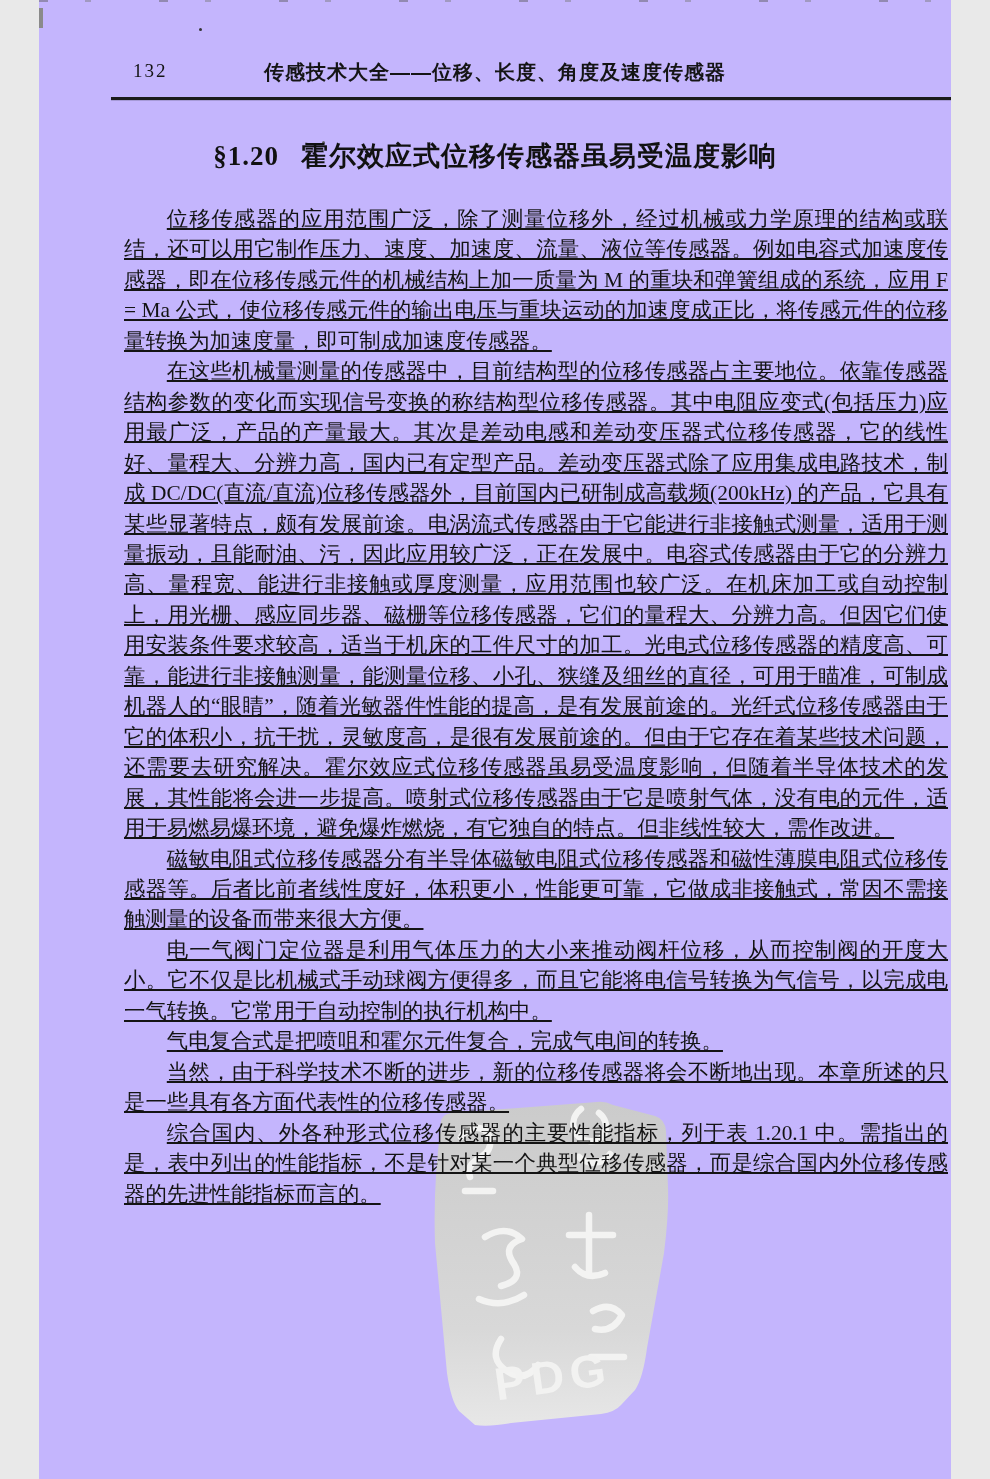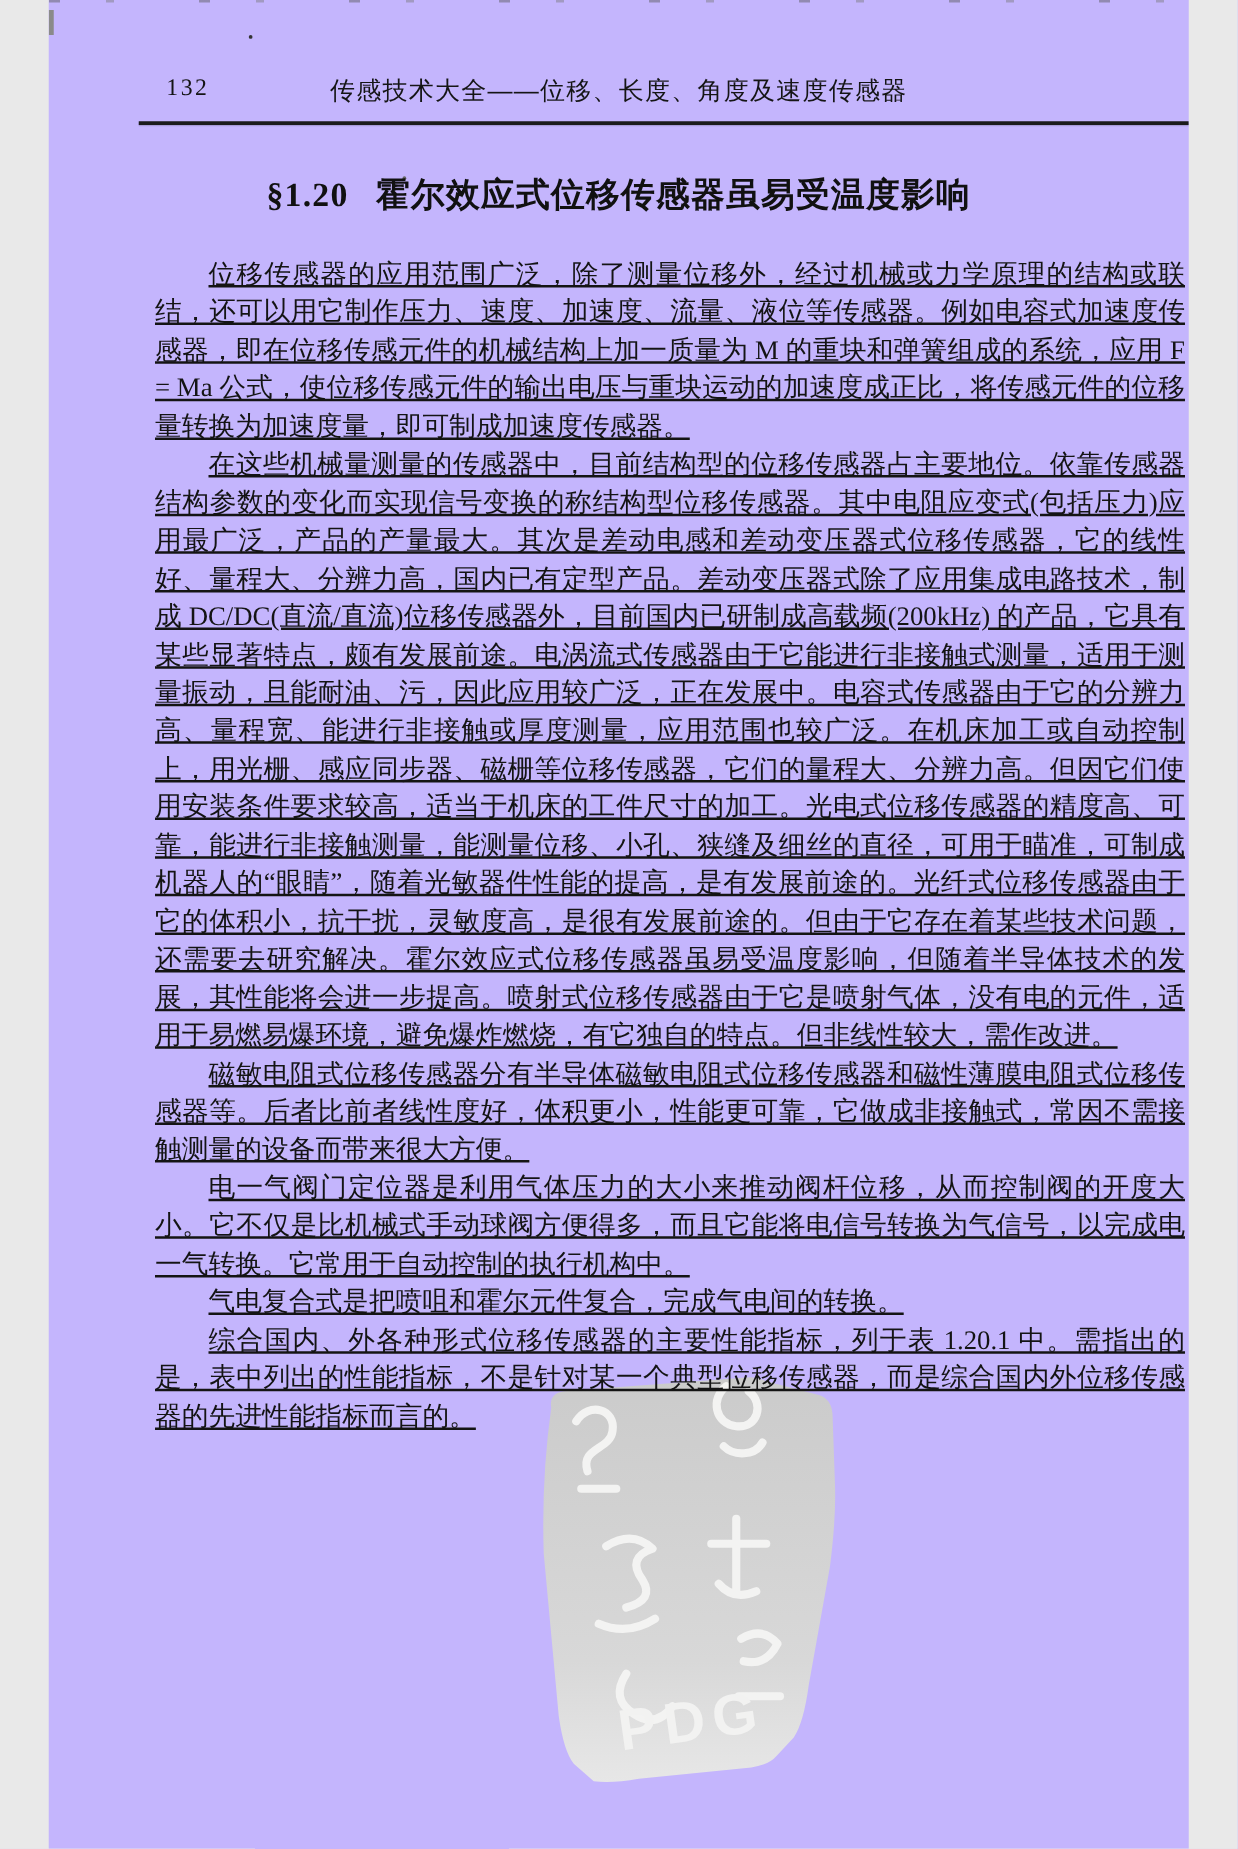--- a/index.html
+++ b/index.html
@@ -24,21 +24,21 @@
 
   
   .page-number {
     position:absolute; left:94px; top:60px;
     font-size:19px; letter-spacing:2px;
   }
   .running-title {
     position:absolute; top:59px; left:0; right:0;
     text-align:center;
     font-family:"Liberation Sans","DejaVu Sans",sans-serif;
-    font-weight:normal; font-size:20px; letter-spacing:1px;
+    font-weight:bold; font-size:20px; letter-spacing:1px;
     color:#151515;
   }
   .header-rule {
     position:absolute; top:97px; left:72px; width:840px; height:3px;
     background:#1b1b1b;
     box-shadow:0 1px 0 rgba(0,0,0,.15);
   }
 
   
   .section-heading {
@@ -82,20 +82,21 @@
   <h1 class="section-heading" style="margin:0;">
     <span class="section-num">§1.20</span><span>霍尔效应式位移传感器虽易受温度影响</span>
   </h1>
 
   <article class="content">
     <p>位移传感器的应用范围广泛，除了测量位移外，经过机械或力学原理的结构或联结，还可以用它制作压力、速度、加速度、流量、液位等传感器。例如电容式加速度传感器，即在位移传感元件的机械结构上加一质量为 M 的重块和弹簧组成的系统，应用 F = Ma 公式，使位移传感元件的输出电压与重块运动的加速度成正比，将传感元件的位移量转换为加速度量，即可制成加速度传感器。</p>
     <p>在这些机械量测量的传感器中，目前结构型的位移传感器占主要地位。依靠传感器结构参数的变化而实现信号变换的称结构型位移传感器。其中电阻应变式(包括压力)应用最广泛，产品的产量最大。其次是差动电感和差动变压器式位移传感器，它的线性好、量程大、分辨力高，国内已有定型产品。差动变压器式除了应用集成电路技术，制成 DC/DC(直流/直流)位移传感器外，目前国内已研制成高载频(200kHz) 的产品，它具有某些显著特点，颇有发展前途。电涡流式传感器由于它能进行非接触式测量，适用于测量振动，且能耐油、污，因此应用较广泛，正在发展中。电容式传感器由于它的分辨力高、量程宽、能进行非接触或厚度测量，应用范围也较广泛。在机床加工或自动控制上，用光栅、感应同步器、磁栅等位移传感器，它们的量程大、分辨力高。但因它们使用安装条件要求较高，适当于机床的工件尺寸的加工。光电式位移传感器的精度高、可靠，能进行非接触测量，能测量位移、小孔、狭缝及细丝的直径，可用于瞄准，可制成机器人的“眼睛”，随着光敏器件性能的提高，是有发展前途的。光纤式位移传感器由于它的体积小，抗干扰，灵敏度高，是很有发展前途的。但由于它存在着某些技术问题，还需要去研究解决。霍尔效应式位移传感器虽易受温度影响，但随着半导体技术的发展，其性能将会进一步提高。喷射式位移传感器由于它是喷射气体，没有电的元件，适用于易燃易爆环境，避免爆炸燃烧，有它独自的特点。但非线性较大，需作改进。</p>
     <p>磁敏电阻式位移传感器分有半导体磁敏电阻式位移传感器和磁性薄膜电阻式位移传感器等。后者比前者线性度好，体积更小，性能更可靠，它做成非接触式，常因不需接触测量的设备而带来很大方便。</p>
     <p>电一气阀门定位器是利用气体压力的大小来推动阀杆位移，从而控制阀的开度大小。它不仅是比机械式手动球阀方便得多，而且它能将电信号转换为气信号，以完成电一气转换。它常用于自动控制的执行机构中。</p>
     <p>气电复合式是把喷咀和霍尔元件复合，完成气电间的转换。</p>
+    <p>当然，由于科学技术不断的进步，新的位移传感器将会不断地出现。本章所述的只是一些具有各方面代表性的位移传感器。</p>
     <p>综合国内、外各种形式位移传感器的主要性能指标，列于表 1.20.1 中。需指出的是，表中列出的性能指标，不是针对某一个典型位移传感器，而是综合国内外位移传感器的先进性能指标而言的。</p>
   </article>
 
   <svg class="watermark" viewBox="0 0 245 345" aria-hidden="true">
     <defs>
       <linearGradient id="wmg" x1="0" y1="0" x2="0" y2="1">
         <stop offset="0" stop-color="#cbcbcb"></stop>
         <stop offset="0.7" stop-color="#d8d8d8"></stop>
         <stop offset="1" stop-color="#e7e7e7"></stop>
       </linearGradient>

